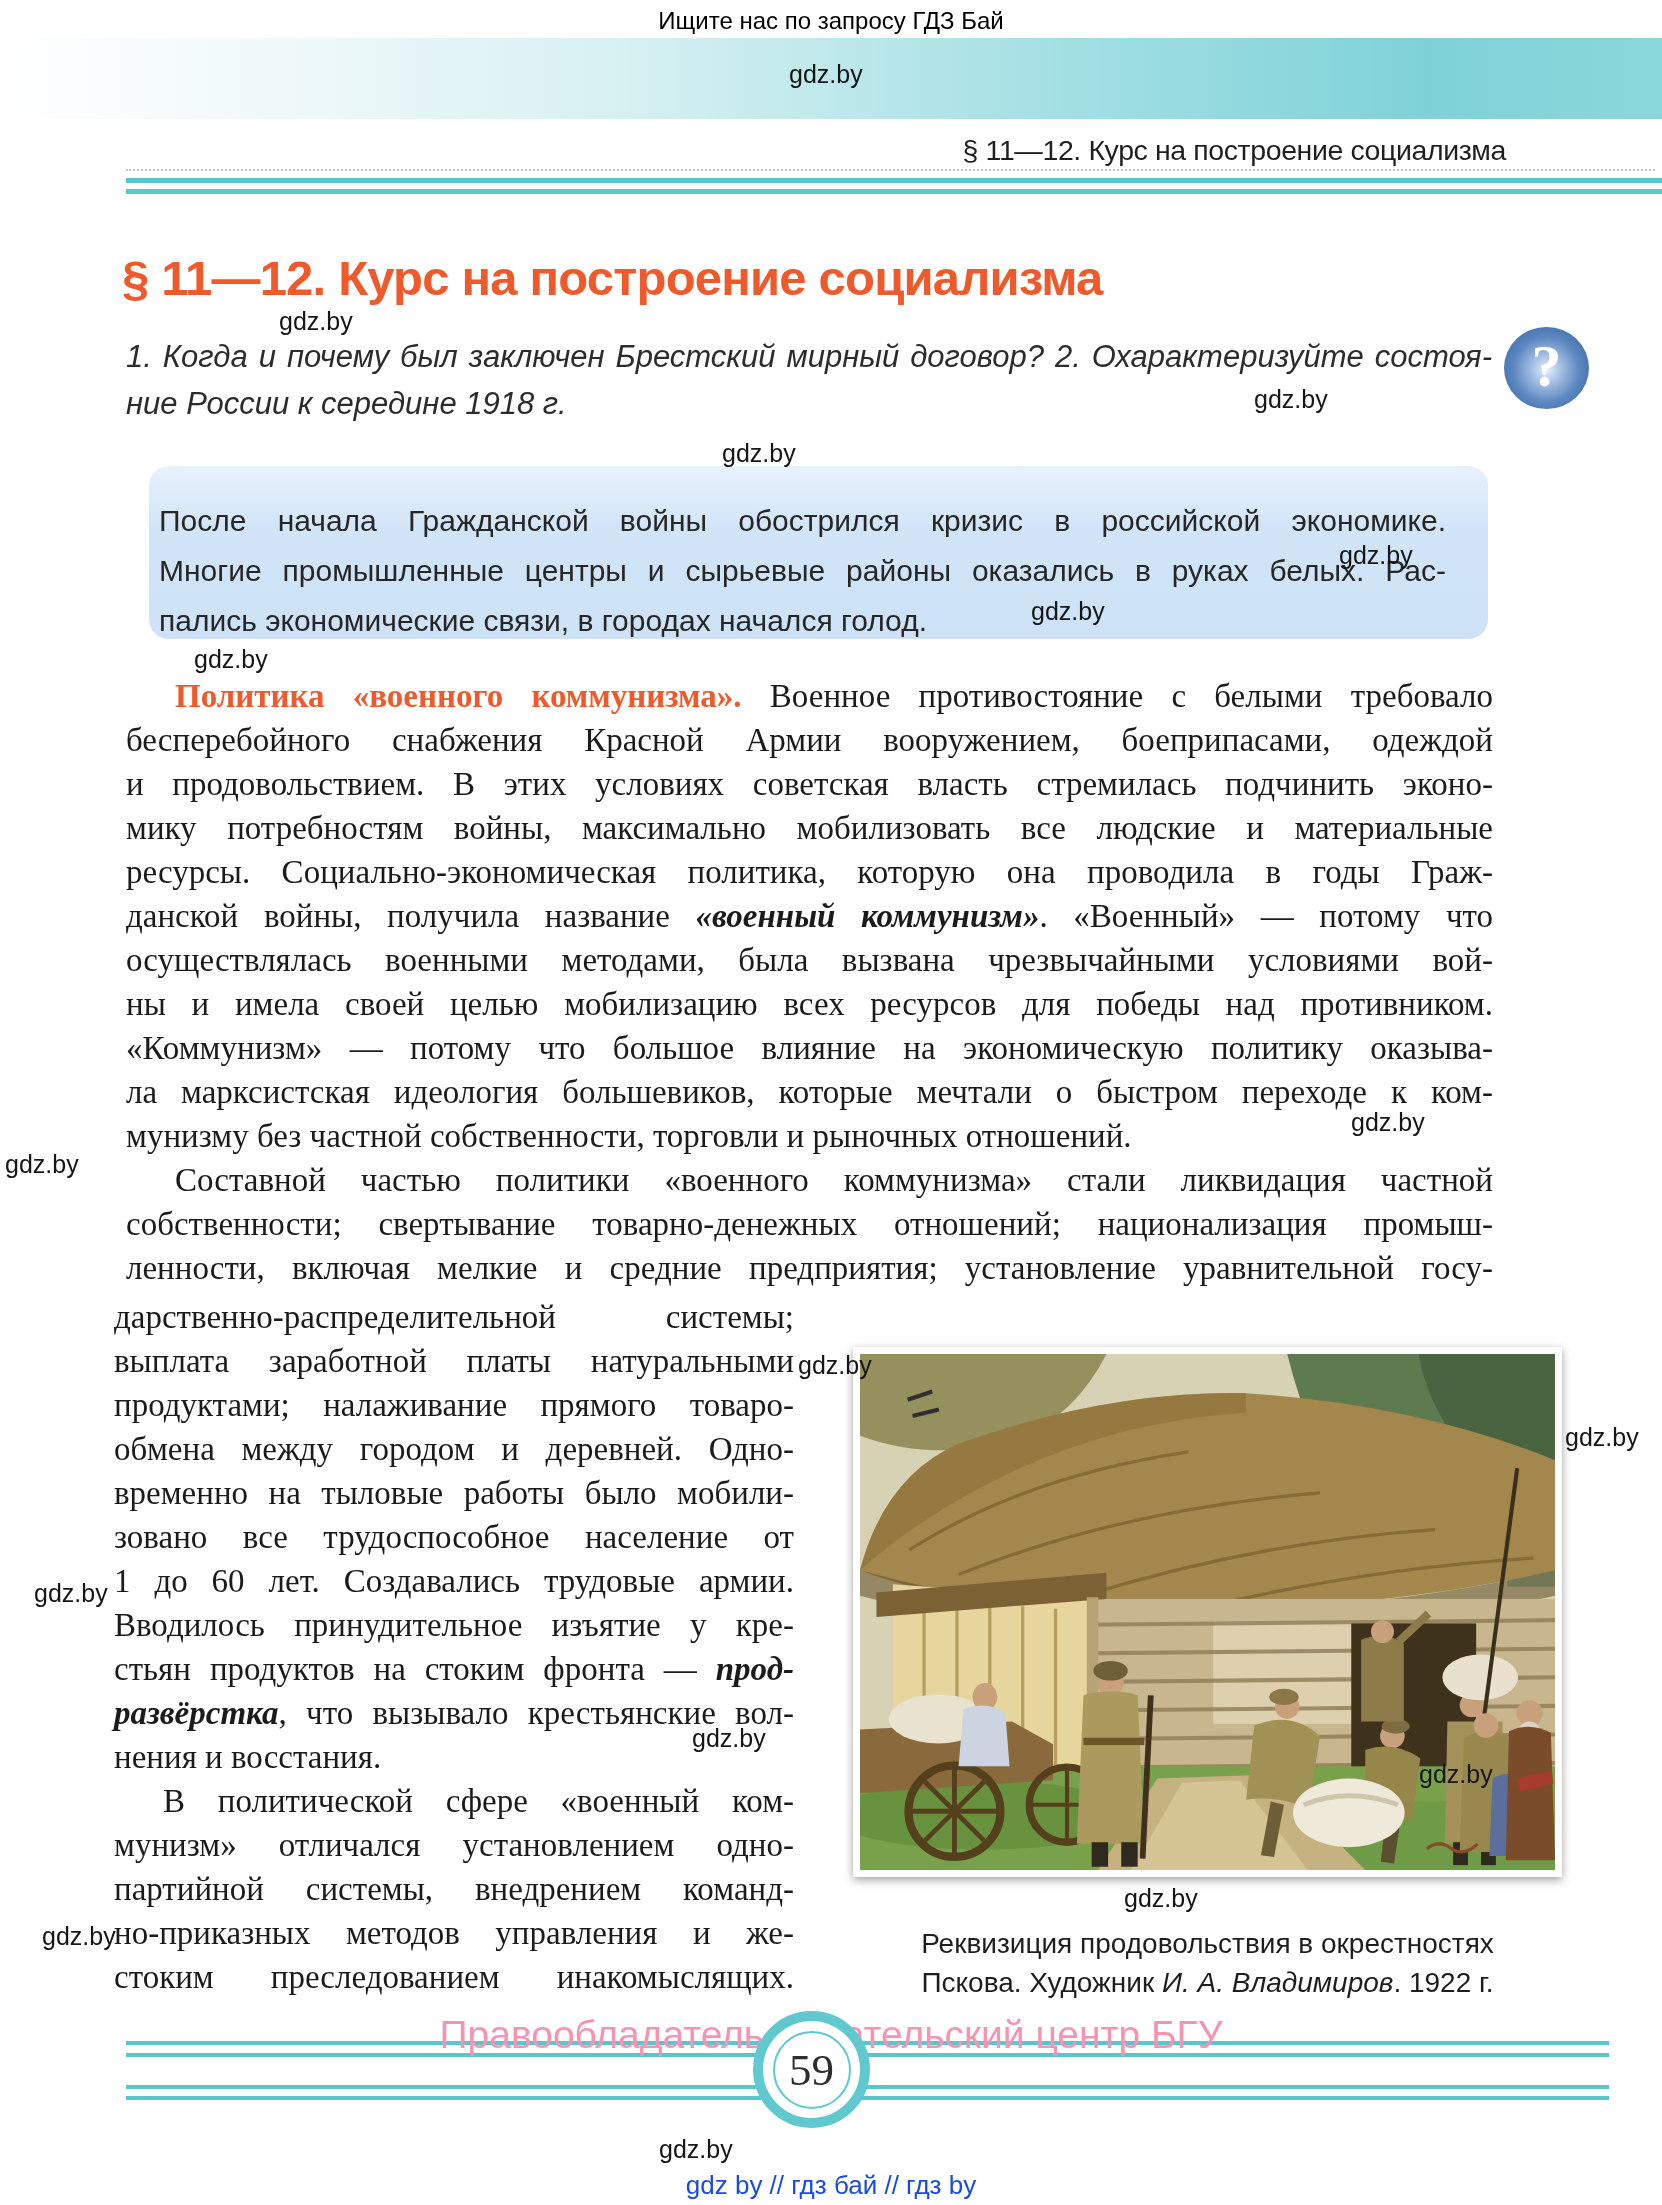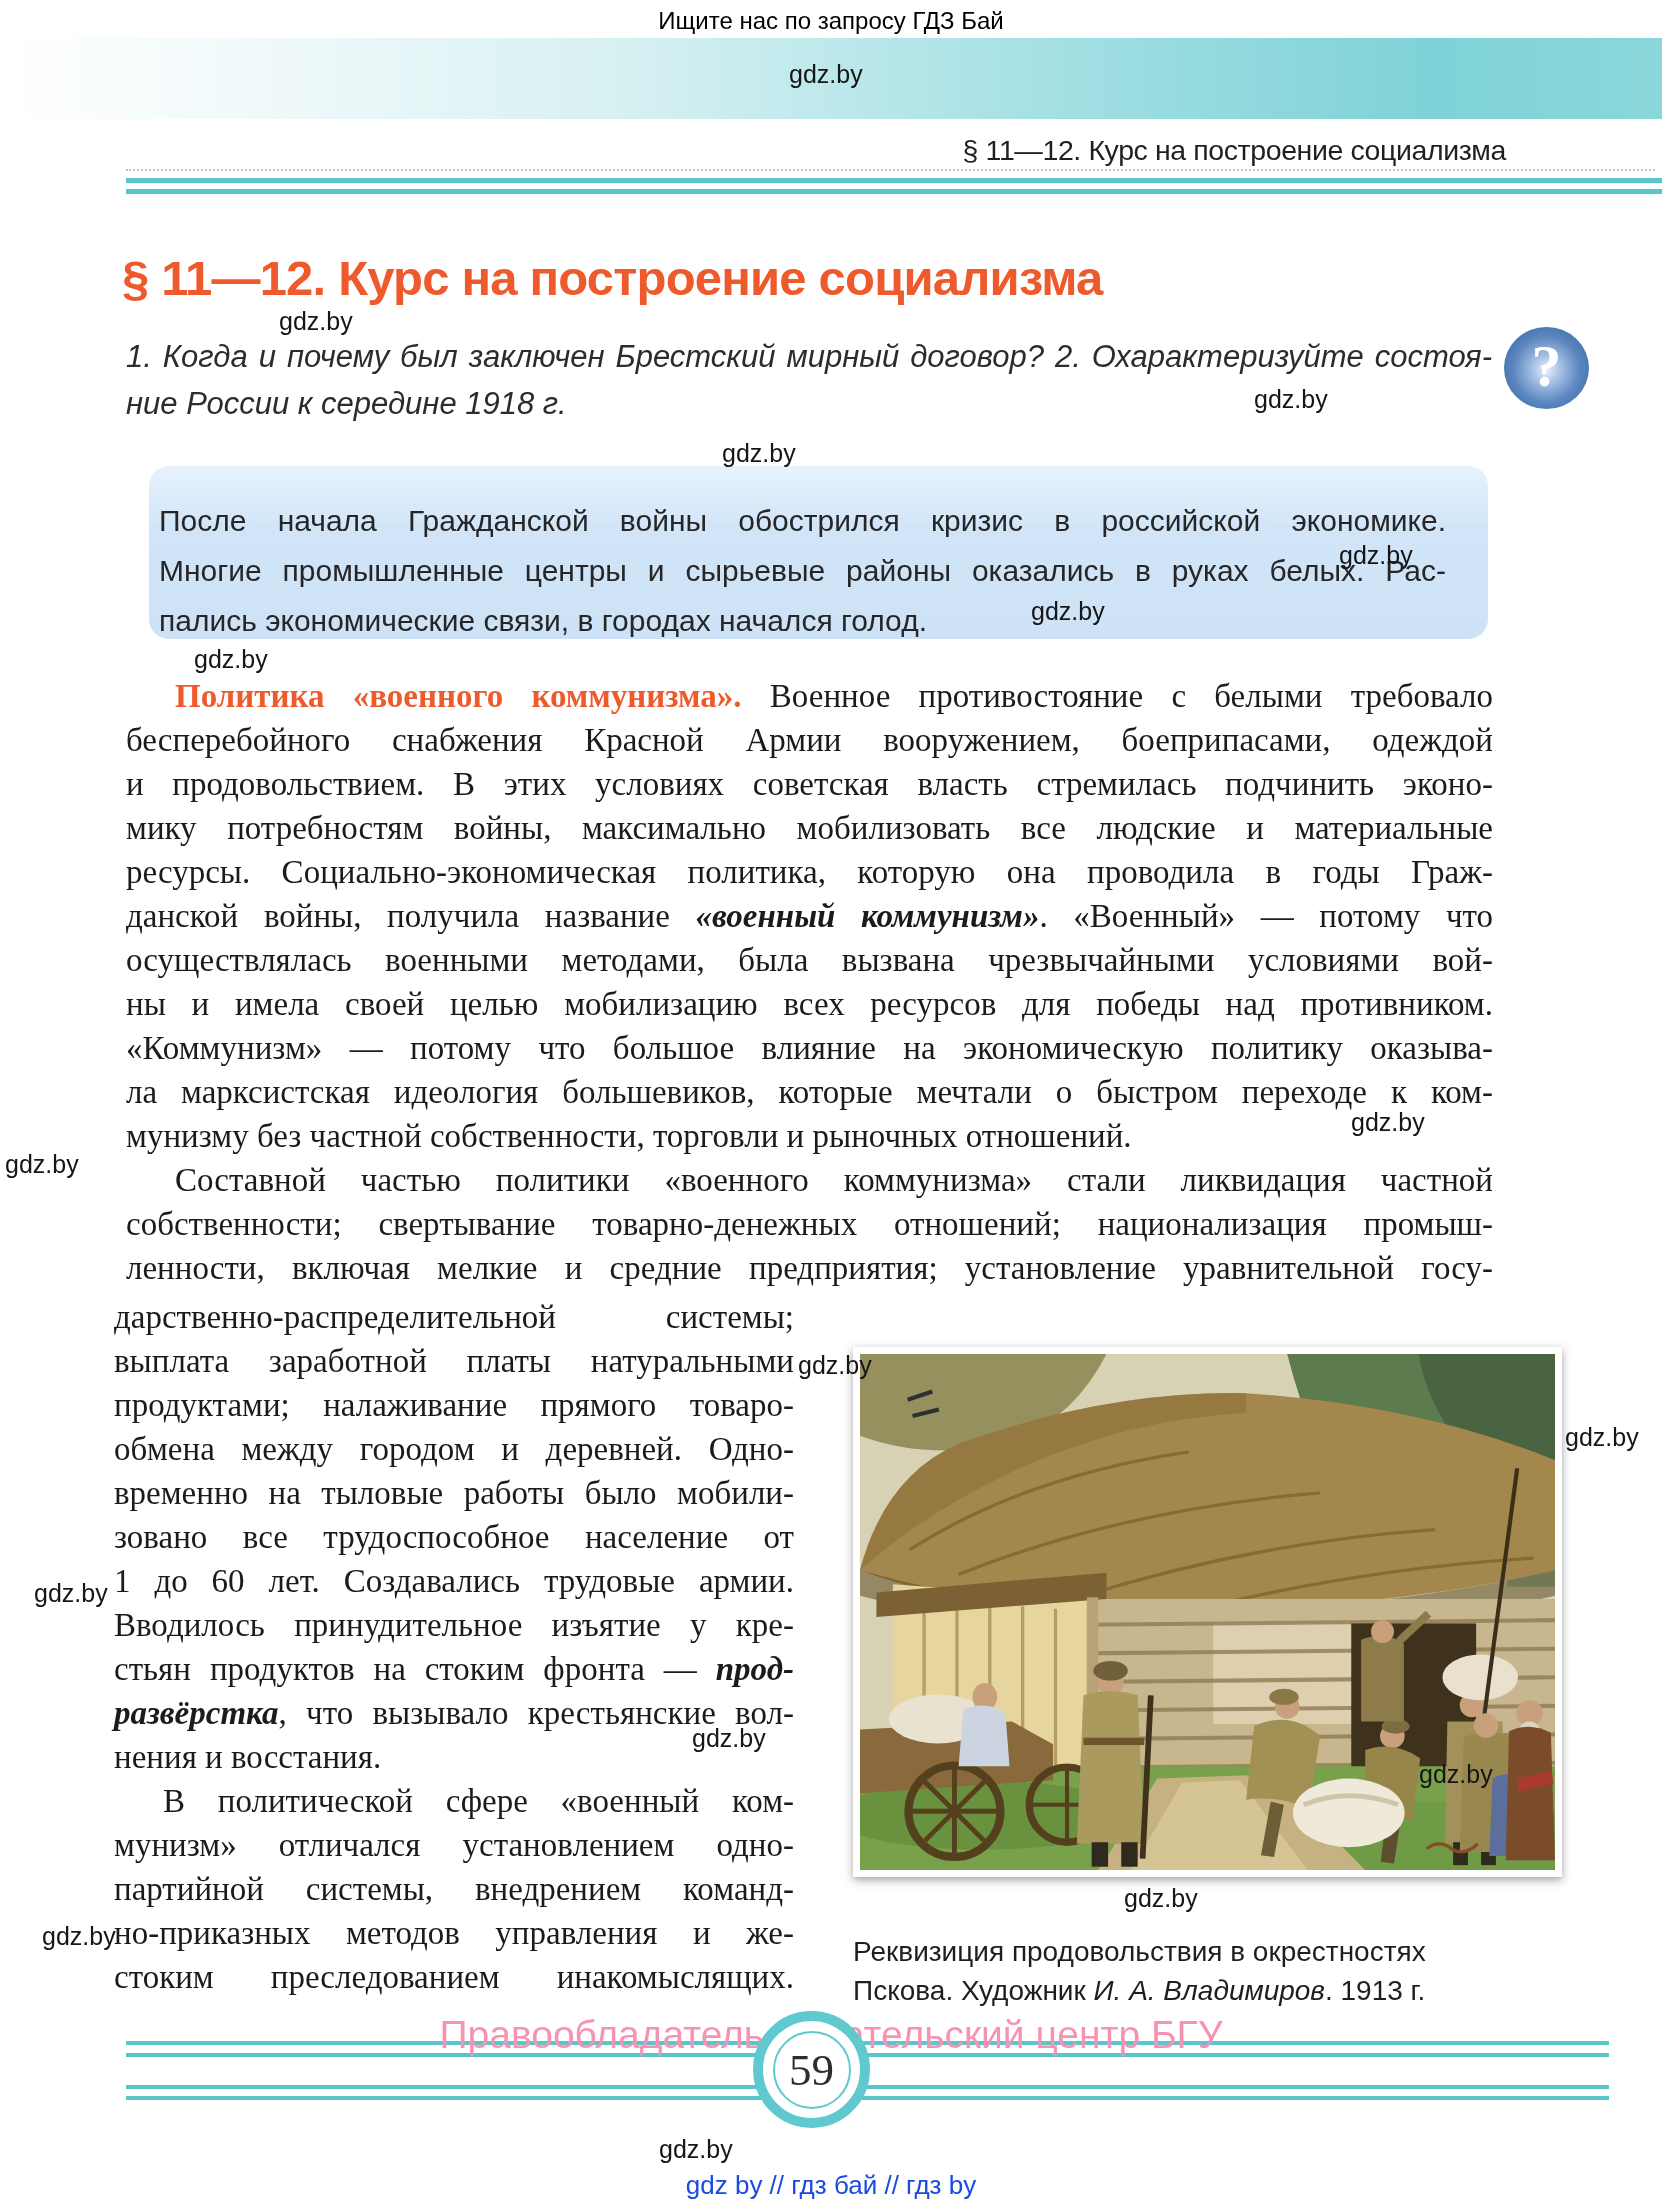--- a/index.html
+++ b/index.html
@@ -48,22 +48,22 @@
   .bodytext .tline.end{text-align-last:left;}
   .bodytext .tline.indent{text-indent:49px;}
   .lead{color:#ee5a2b;font-weight:bold;}
   .bi{font-weight:bold;font-style:italic;}
   .it{font-style:italic;}
 
   .painting{position:absolute;left:853px;top:1347px;width:709px;height:530px;box-sizing:border-box;
             border:7.5px solid #ffffff;box-shadow:0 2.5px 8.4px rgba(70,70,70,.5);background:#d8d2b4;}
   .painting svg{display:block;width:100%;height:100%;}
 
-  .caption{position:absolute;left:853px;top:1924px;width:709px;text-align:left;
-           font-size:28px;color:#1e1e1e;line-height:39px;margin-top:8px;}
+  .caption{position:absolute;left:853px;top:1924px;width:709px;text-align:center;
+           font-size:28px;color:#1e1e1e;line-height:39px;}
 
   .footrule{position:absolute;left:126px;width:1483px;height:4.2px;background:#59c6cc;}
   .copyright{position:absolute;top:2013px;left:0;width:100%;text-align:center;
              font-size:39px;color:#f693b2;z-index:5;}
 
   .badge{position:absolute;left:753px;top:2011px;width:117px;height:117px;border-radius:50%;
          background:#ffffff;border:10px solid #5fc9cf;box-sizing:border-box;z-index:6;
          display:flex;align-items:center;justify-content:center;}
   .badge-inner{width:74px;height:74px;border-radius:50%;border:2.5px solid #5fc9cf;
                display:flex;align-items:center;justify-content:center;}
@@ -258,21 +258,21 @@
       <path d="M690,606 q15,-12 30,0 q15,10 32,-6" stroke="#8a4a28" stroke-width="4" fill="none"></path>
       <g stroke="#2f2f2f" stroke-width="5">
         <line x1="58" y1="56" x2="88" y2="46"></line>
           <line x1="64" y1="76" x2="96" y2="68"></line>
       </g>
     </svg>
   </div>
 
   <div class="caption" id="caption-lines">
       <div class="tline"><span>Реквизиция продовольствия в окрестностях</span></div>
-      <div class="tline"><span>Пскова. Художник </span><span class="it">И. А. Владимиров</span><span>. 1913 г.</span></div>
+      <div class="tline"><span>Пскова. Художник </span><span class="it">И. А. Владимиров</span><span>. 1922 г.</span></div>
     </div>
 
   <div class="footrule" style="top:2041px;"></div>
   <div class="footrule" style="top:2053px;"></div>
   <div class="footrule" style="top:2085px;"></div>
   <div class="footrule" style="top:2096px;"></div>
 
   <div class="copyright">Правообладатель Издательский центр БГУ</div>
 
   <div class="badge">

